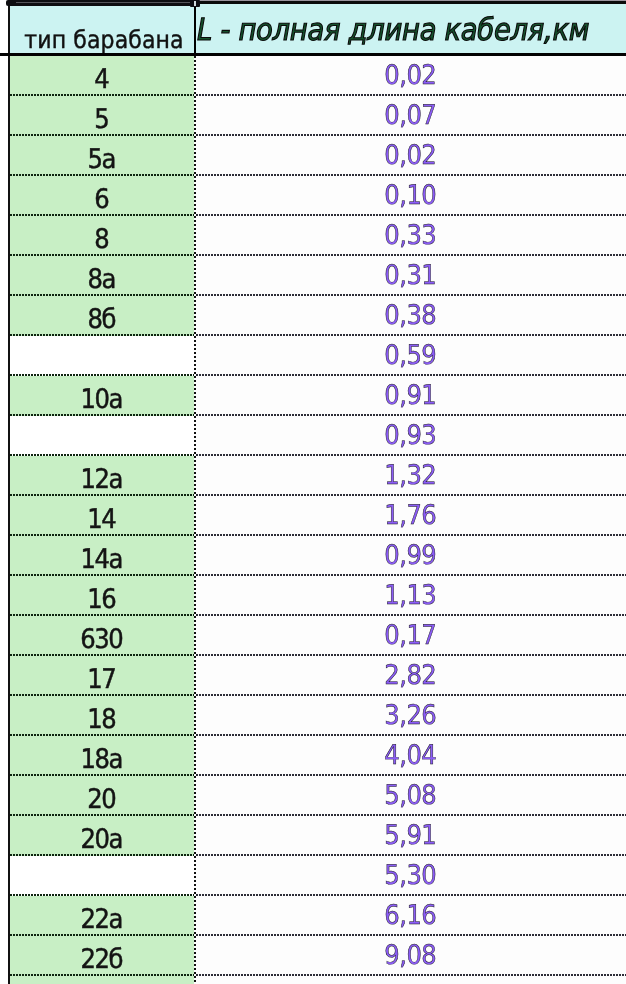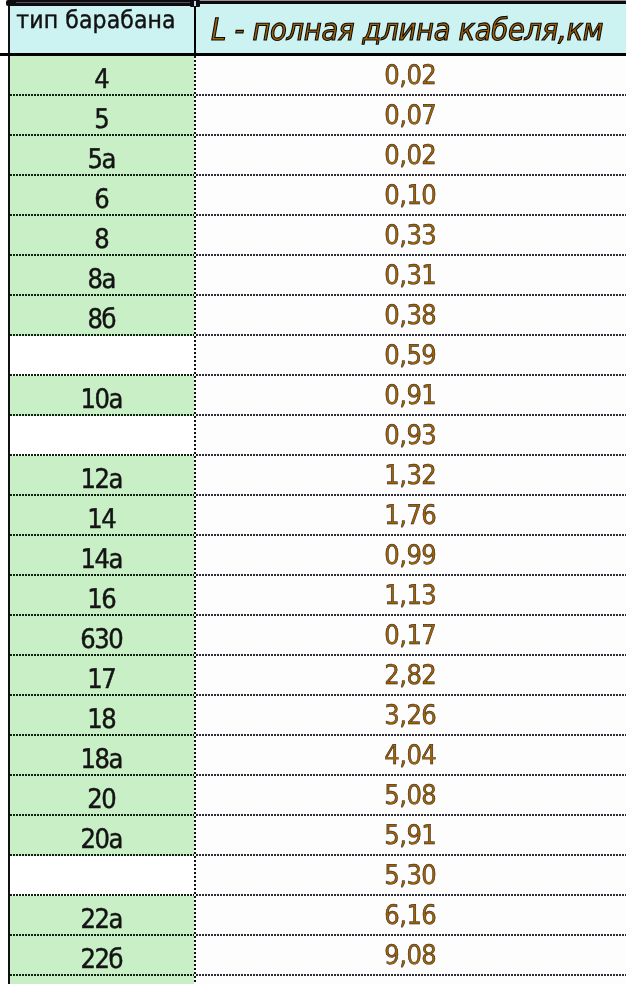--- a/index.html
+++ b/index.html
@@ -92,22 +92,23 @@
     background: #020202;
     z-index: 8;
   }
   .hdr-left {
     position: absolute;
     left: 2px;
     top: 1px;
     width: 172px;
     height: 100%;
     display: flex;
-    align-items: flex-start;
+    align-items: flex-end;
     justify-content: center;
+    padding-left: 8px;
   }
   .hdr-left span {
     font-family: "DejaVu Sans Condensed", "DejaVu Sans", sans-serif;
     font-size: 24.5px;
     color: #111111;
     letter-spacing: 0.1px;
     -webkit-text-stroke: 0.4px #111111;
   }
   .hdr-sep {
     position: absolute;
@@ -127,23 +128,23 @@
     box-sizing: border-box;
     display: flex;
     align-items: center;
   }
   .hdr-right span {
     font-family: "DejaVu Sans Condensed", "DejaVu Sans", sans-serif;
     font-weight: normal;
     font-style: italic;
     font-size: 30.5px;
     letter-spacing: -0.3px;
-    color: #a16207;
+    color: #14532d;
     -webkit-text-stroke: 1.1px #0a0a0a;
-    padding-left: 15px;
+    padding-left: 1px;
   }
   
   .row {
     position: relative;
     height: 40px;
   }
   .cell-type {
     position: absolute;
     left: 2px;
     top: 0;
@@ -172,21 +173,21 @@
     height: 40px;
     padding-bottom: 1px;
     background: #fdfdfd;
     display: flex;
     align-items: center;
     justify-content: center;
     box-sizing: border-box;
   }
   .cell-len span {
     font-size: 27px;
-    color: #a16207;
+    color: #8b5cf6;
     letter-spacing: -0.55px;
     margin-right: -0.55px;
     -webkit-text-stroke: 0.45px #141414;
   }
   
   .hrule {
     position: absolute;
     left: 0;
     bottom: 0;
     height: 2px;

